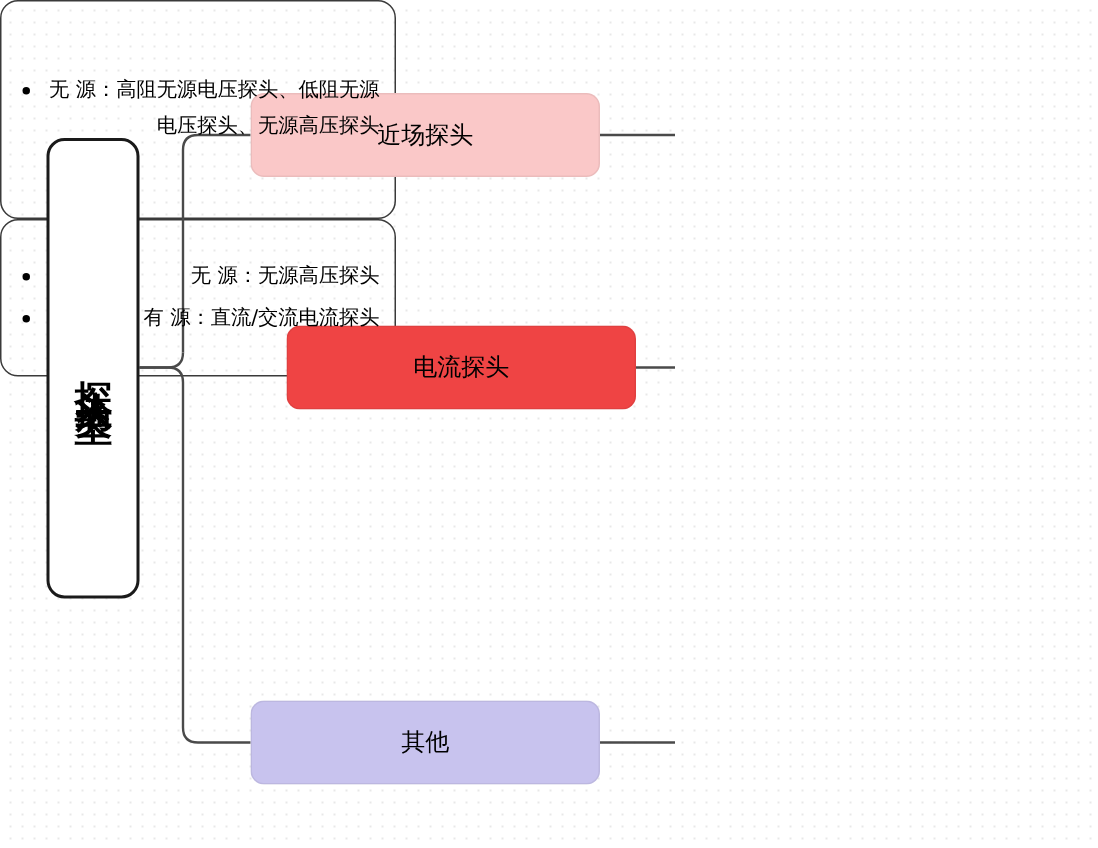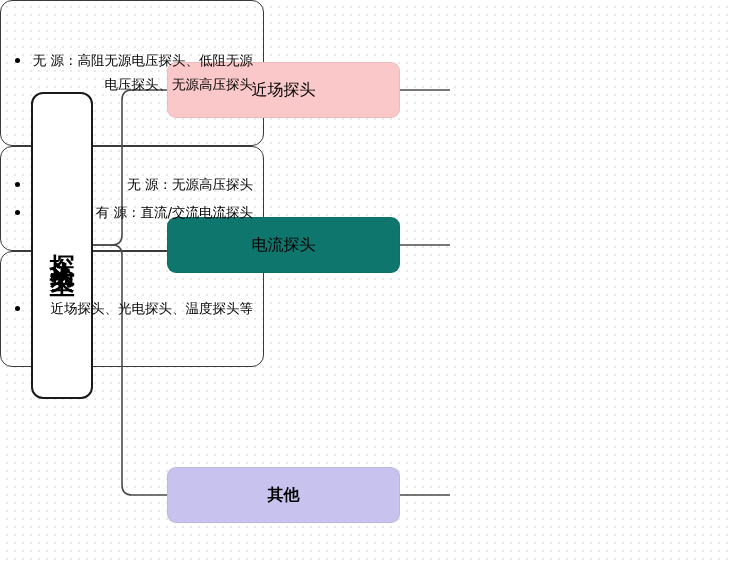--- a/index.html
+++ b/index.html
@@ -59,21 +59,21 @@
     left: 167px;
     width: 233px;
     height: 56px;
     border-radius: 9px;
     border: 1px solid rgba(0,0,0,0.06);
     font-size: 16px;
   }
   .cat-voltage { top: 62px; }
   .cat-current { top: 217px; }
   .cat-logic   { top: 343px; }
-  .cat-other   { top: 467px; font-weight: bold; }
+  .cat-other   { top: 467px; }
 
   
   .detail-node {
     left: 450px;
     width: 264px;
     border: 1.6px solid #3a3a3a;
     border-radius: 12px;
     background: transparent;
     box-sizing: border-box;
     display: block;
@@ -147,21 +147,21 @@
   </svg>
 
   <div class="node root-node">
     <span class="root-label">探头类型</span>
   </div>
 
   <div class="node cat-node cat-voltage" style="background: rgb(250, 200, 200);">
     <span>近场探头</span>
   </div>
 
-  <div class="node cat-node cat-current" style="background: #0f766e;">
+  <div class="node cat-node cat-current" style="background: #ef4444; margin-left: 24px;">
     <span>电流探头</span>
   </div>
 
 
   <div class="node cat-node cat-other" style="background: rgb(200, 195, 238);">
     <span>其他</span>
   </div>
 
   <div class="detail-node detail-voltage">
     <ul>
@@ -169,19 +169,14 @@
     </ul>
   </div>
 
   <div class="detail-node detail-current">
     <ul>
       <li>无 源：无源高压探头</li>
       <li>有 源：直流/交流电流探头</li>
     </ul>
   </div>
 
-  <div class="detail-node detail-other">
-    <ul>
-      <li>近场探头、光电探头、温度探头等</li>
-    </ul>
-  </div>
 
 </div>
 
 </body></html>

